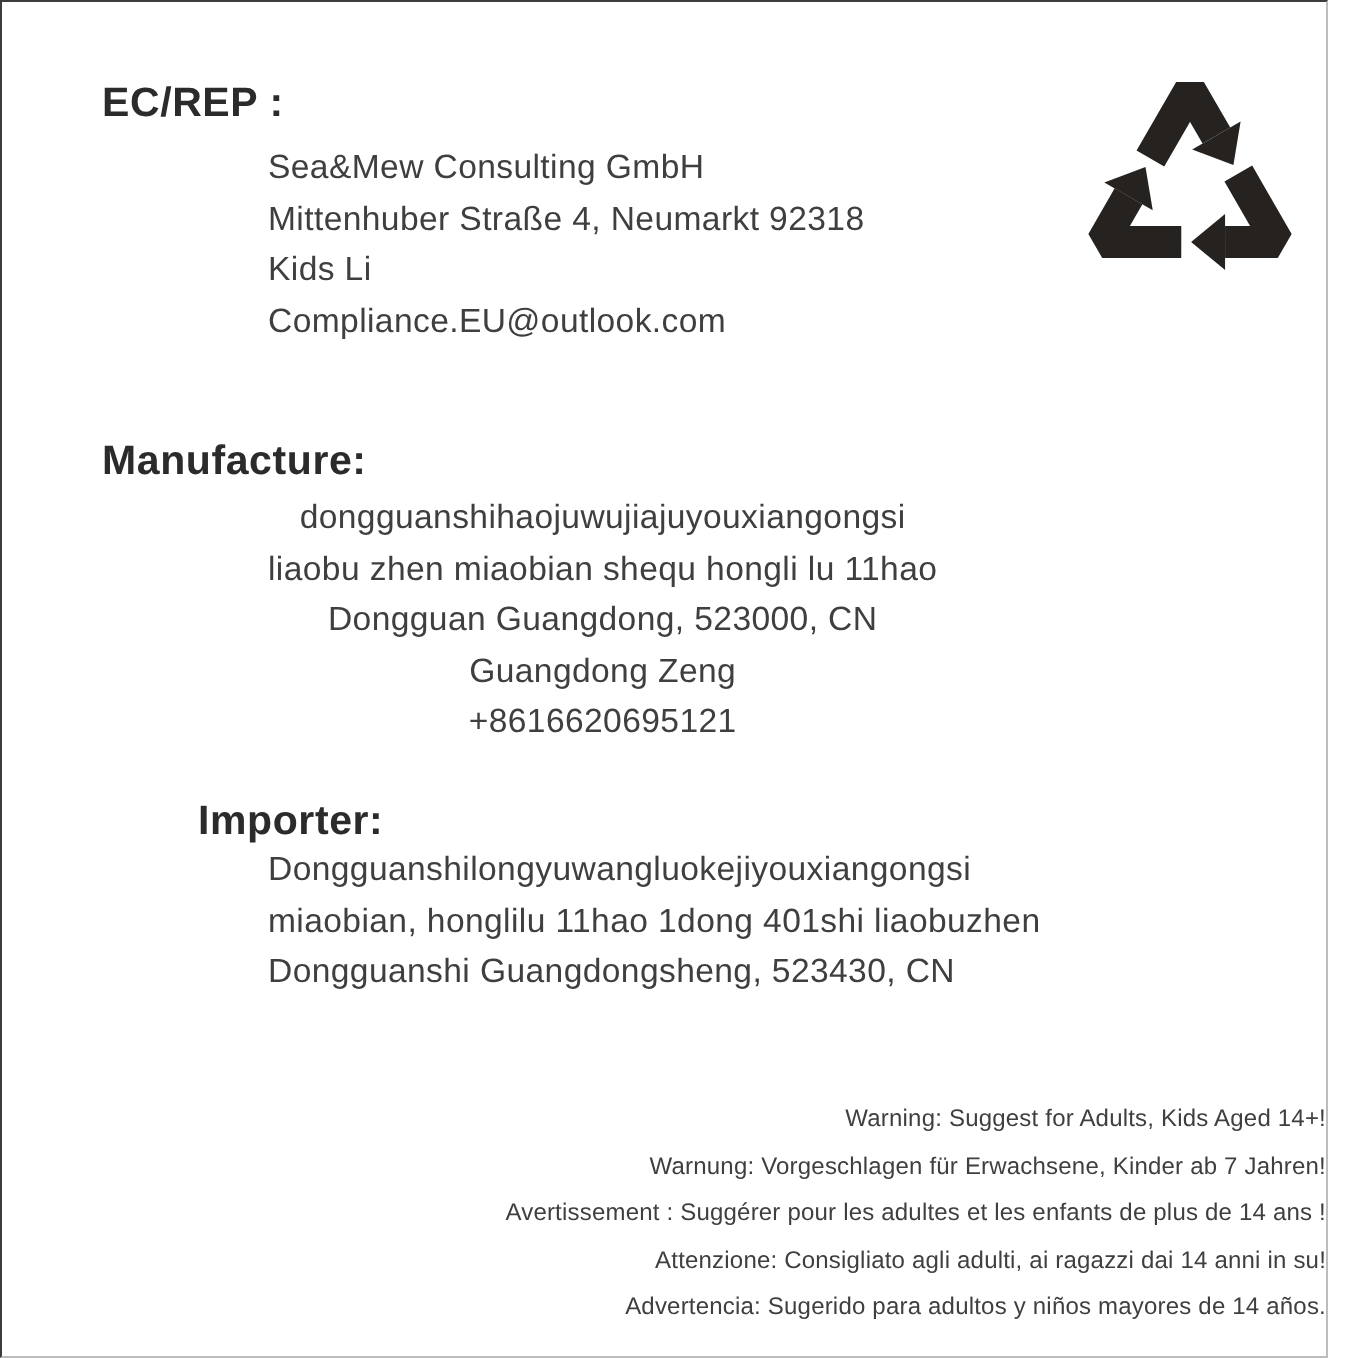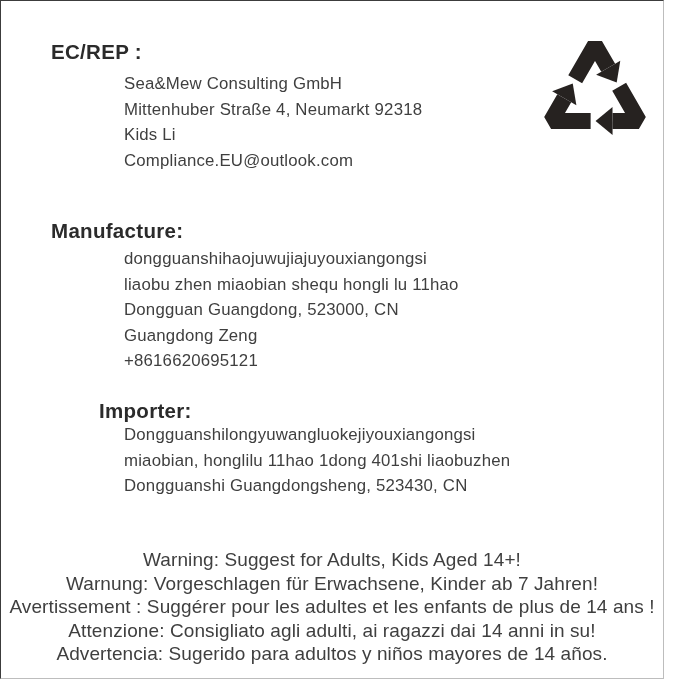--- a/index.html
+++ b/index.html
@@ -27,40 +27,40 @@
     margin: 0;
     font-size: 20.5px;
     line-height: 24px;
     font-weight: 700;
     color: var(--heading, #2b2b2b);
     letter-spacing: 0.3px;
     white-space: nowrap;
   }
   .sec-lines {
     position: absolute;
-    left: 123px;
+    left: 133px;
     font-size: 16.8px;
     line-height: 25.6px;
     color: var(--text, #3f3f3f);
     letter-spacing: 0.2px;
     white-space: nowrap;
   }
   #ecrep-heading   { top: 39px; }
   #ecrep-lines     { top: 70px; }
   #manu-heading    { top: 218px; }
-  #manu-lines      { top: 245px; }
+  #manu-lines      { top: 245px; text-align: center; }
   #importer-heading{ top: 398px; margin-left: 48px; }
   #importer-lines  { top: 421px; }
   .warnings {
     position: absolute;
     top: 547px;
     left: 0;
     width: 100%;
-    text-align: center;
-    font-size: 19px;
+    text-align: right;
+    font-size: 12px;
     line-height: 23.5px;
     color: var(--text, #3f3f3f);
     letter-spacing: 0.1px;
     white-space: nowrap;
   }
   .recycle {
     position: absolute;
     left: 534px;
     top: 30px;
     width: 120px;

